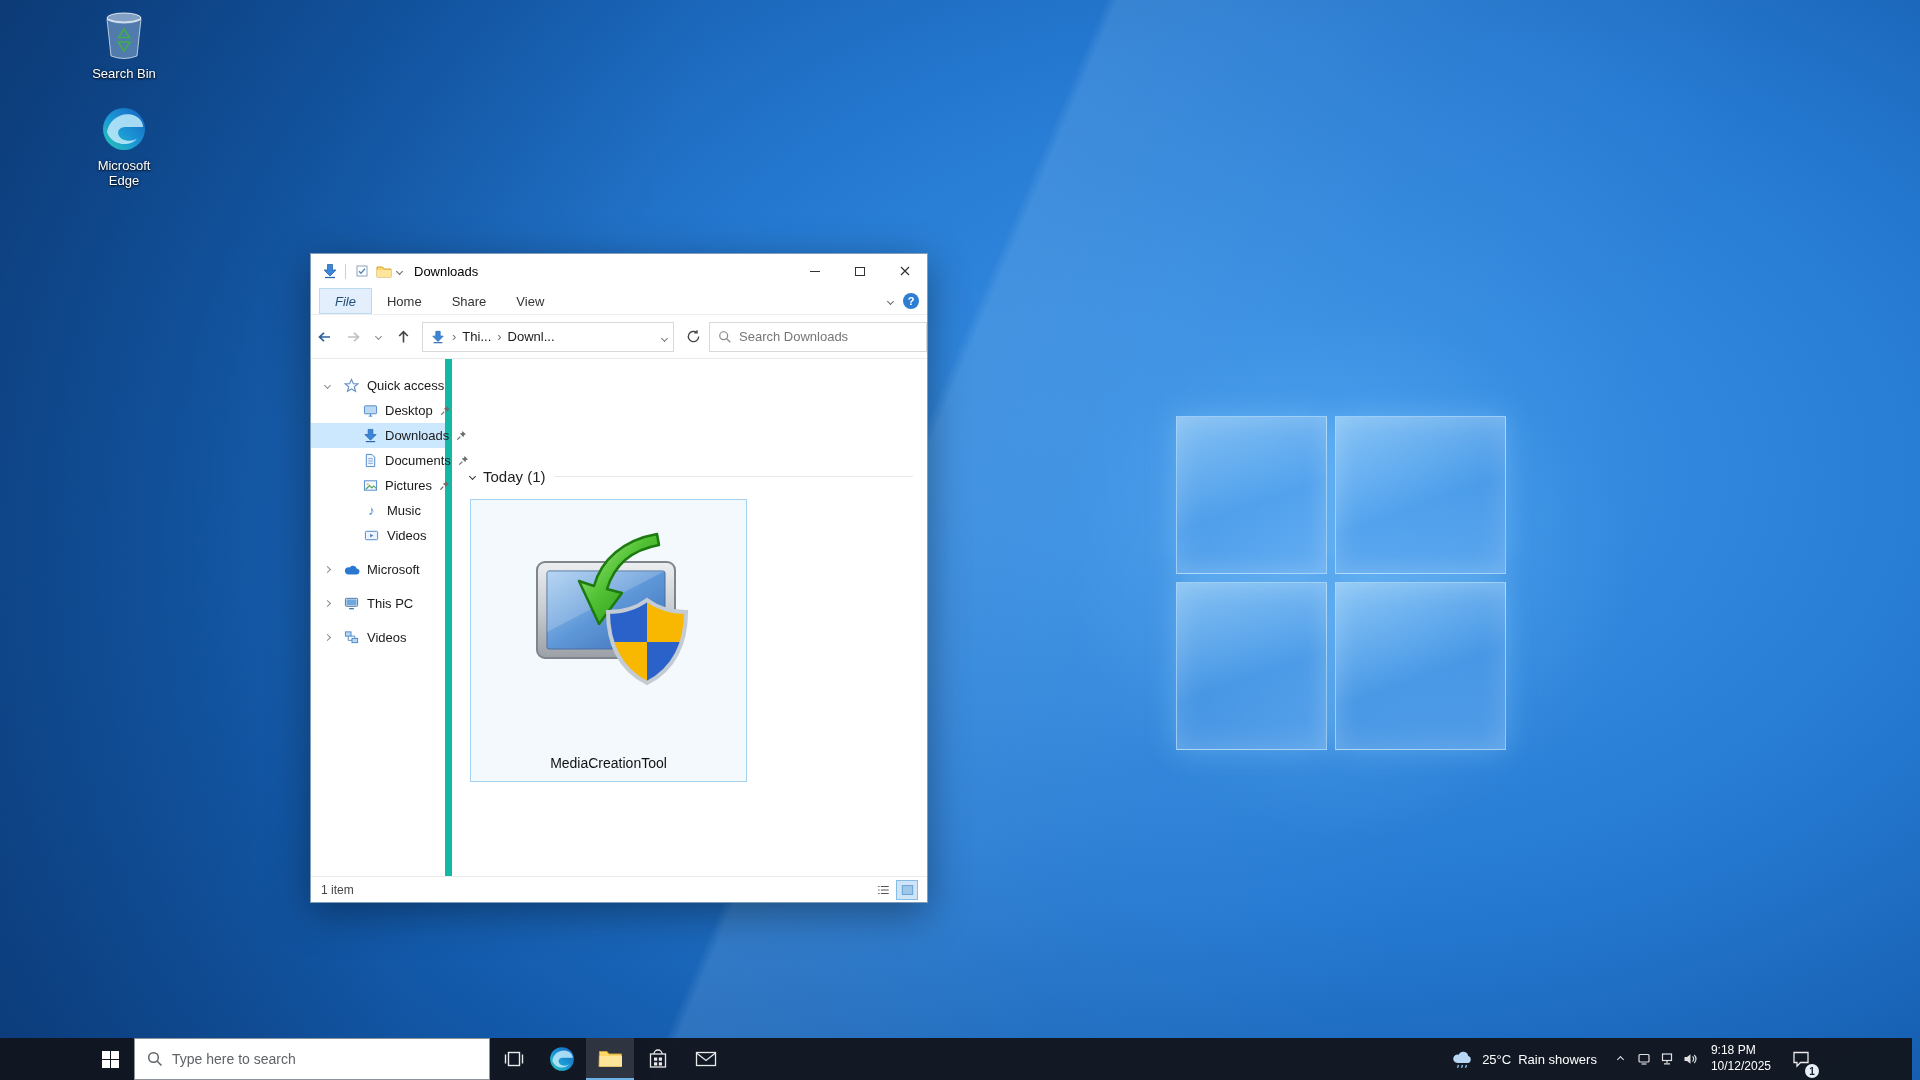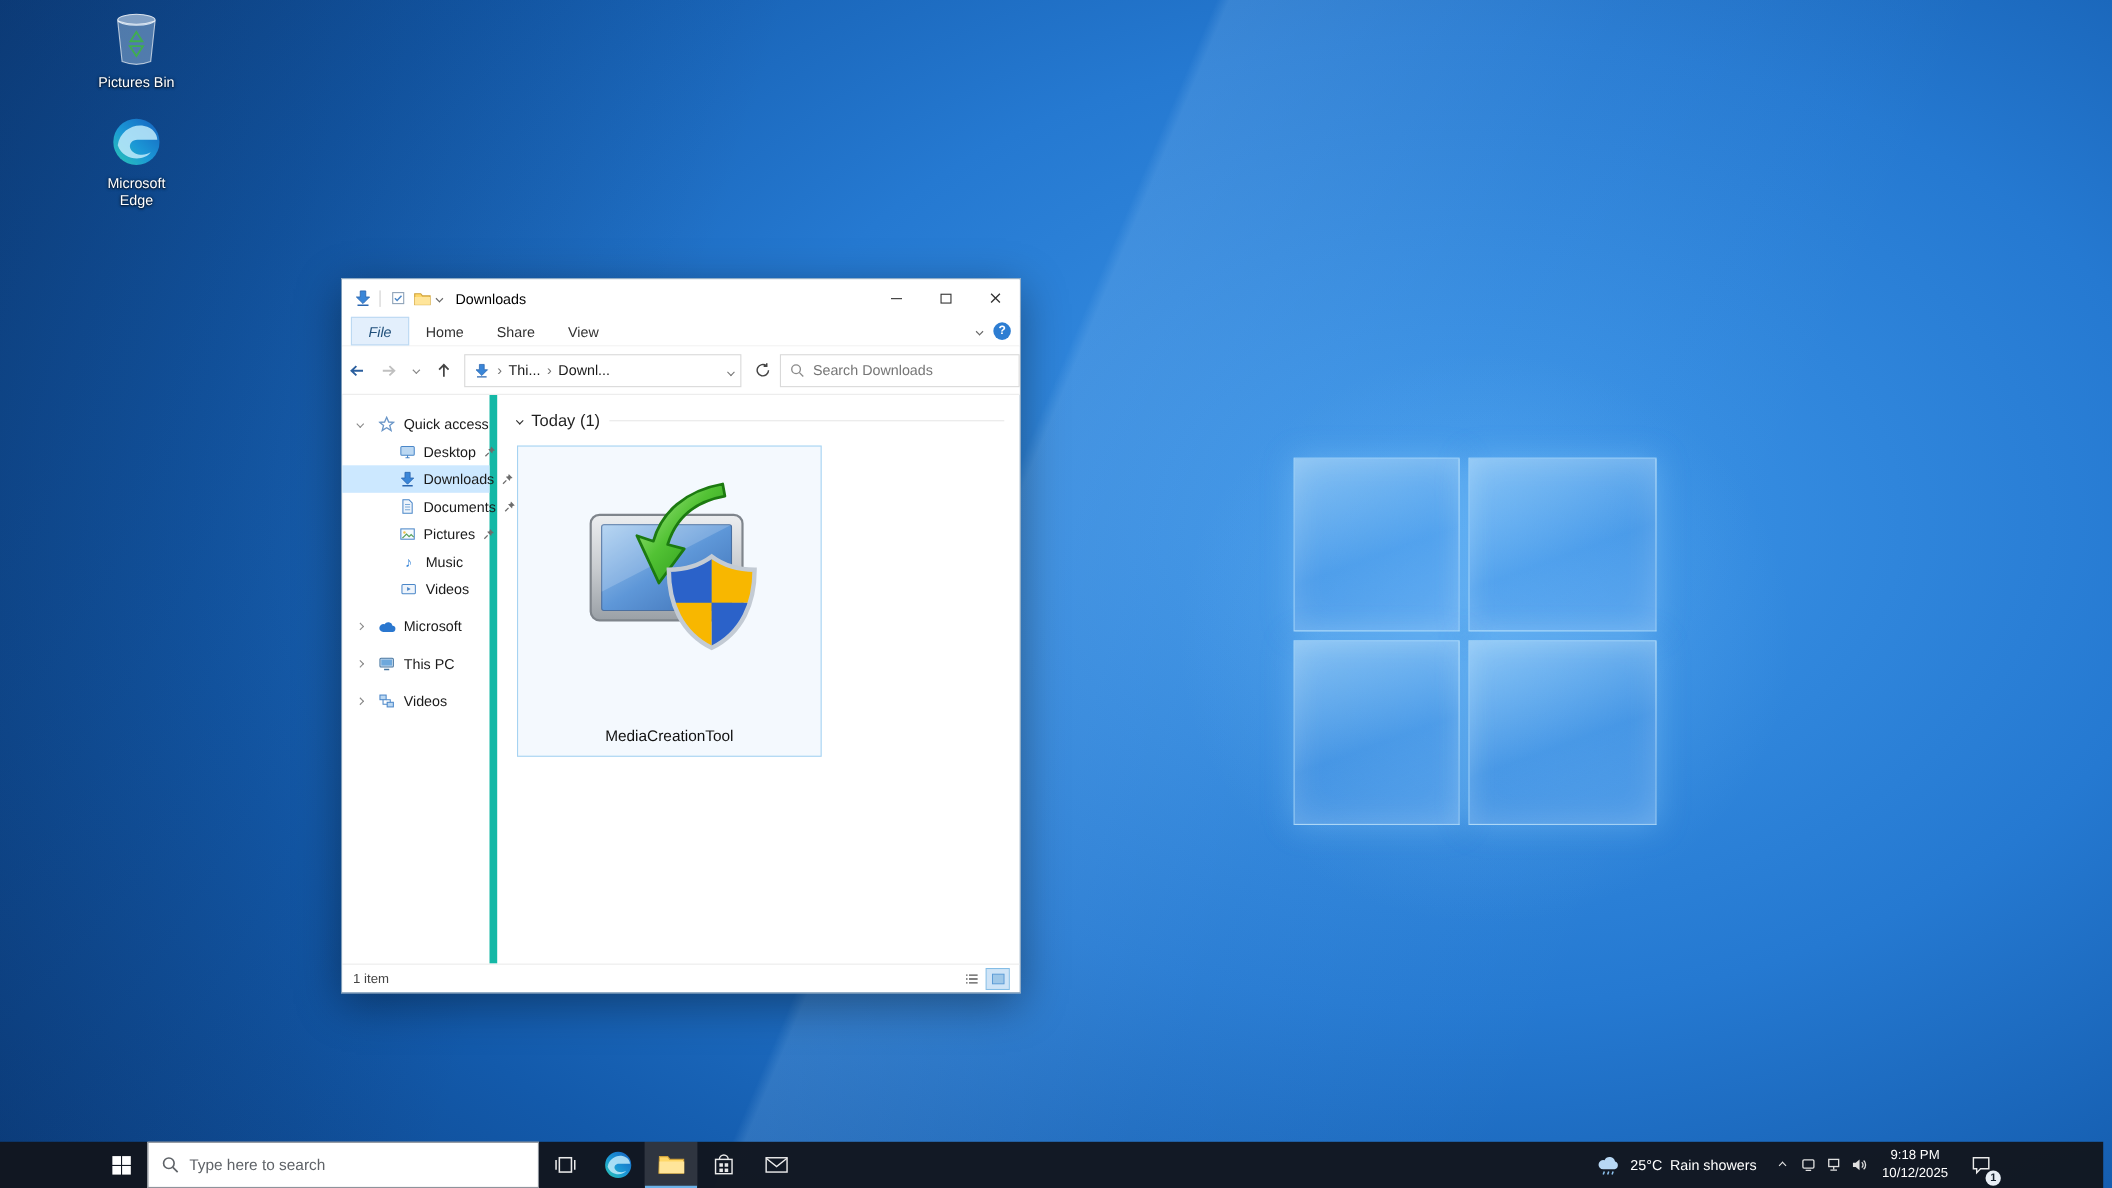--- a/index.html
+++ b/index.html
@@ -76,21 +76,21 @@
   .win-body { flex:1; display:flex; overflow:hidden; }
   .sidebar { width:141px; padding-top:14px; border-right:7px solid #14b8a6; position:relative; }
   .nav-item { height:25px; display:flex; align-items:center; gap:7px; padding-left:52px;
     position:relative; color:#1a1a1a; }
   .nav-item .expand { position:absolute; left:14px; color:#8a8a8a; }
   .nav-item.qa { padding-left:32px; }
   .nav-item.root { padding-left:32px; margin-top:9px; }
   .nav-item.selected { background:#cce8ff; }
   .pin { margin-left:auto; margin-right:9px; display:inline-flex; }
 
-  .content { flex:1; padding:10px 14px 0 18px; display:flex; flex-direction:column; }
+  .content { flex:1; padding:10px 14px 0 18px; display:flex; flex-direction:column;justify-content:center; }
   .group-header { display:flex; align-items:center; gap:8px; height:26px; color:#1f1f1f;
     font-size:15px; }
   .group-rule { flex:1; height:1px; background:#e8e8e8; }
   .tile { margin-top:10px; width:277px; height:283px; border:1px solid #a6d3f2;
     background:#f4f9fe; display:flex; flex-direction:column; align-items:center; }
   .tile-icon { margin-top:10px; }
   .tile-label { margin-top:auto; margin-bottom:10px; font-size:14px; color:#111; }
 
   .statusbar { height:26px; border-top:1px solid #ebebeb; display:flex; align-items:center;
     padding:0 10px; font-size:12px; color:#444; }
@@ -104,21 +104,21 @@
   .tb-left { display:flex; align-items:stretch; margin-left:86px; }
   .tb-btn { width:48px; display:flex; align-items:center; justify-content:center; }
   .tb-btn.active { background:rgba(255,255,255,0.13); box-shadow:inset 0 -2px 0 #6cb2e8; }
   .tb-search { width:356px; background:#fff; border:1px solid #8d939b; display:flex;
     align-items:center; gap:9px; padding:0 12px; color:#3c4043; font-size:14px; }
   .tb-search input::placeholder { color:#5f6368; }
   .tb-right { margin-left:auto; display:flex; align-items:center; padding-right:90px; }
   .weather { display:flex; align-items:center; gap:7px; padding:0 12px; font-size:13px; color:#fff; }
   .tray-chev { width:24px; display:flex; justify-content:center; color:#e6e6e6; }
   .tray-icon { width:23px; display:flex; justify-content:center; align-items:center; }
-  .clock { text-align:center; font-size:12px; line-height:1.3; color:#fff; padding:0 9px; }
+  .clock { text-align:left; font-size:12px; line-height:1.3; color:#fff; padding:0 9px; }
   .action-center { width:42px; height:42px; display:flex; align-items:center; justify-content:center;
     position:relative; }
   .ac-badge { position:absolute; right:3px; bottom:2px; min-width:14px; height:14px;
     border-radius:7px; background:#e8eef5; color:#16202c; font-size:10px; font-weight:bold;
     display:flex; align-items:center; justify-content:center; padding:0 3px; }
 </style>
 </head>
 <body>
 
 <svg width="0" height="0" style="position:absolute">
@@ -157,21 +157,21 @@
 
   <div class="desktop-icon" style="left:82px;top:10px">
     <span>
       <svg width="46" height="50" viewBox="0 0 46 50">
         <ellipse cx="23" cy="8" rx="17" ry="5" fill="rgba(225,238,252,0.55)" stroke="rgba(255,255,255,0.8)"></ellipse>
         <path d="M6 9 L10 46 Q23 51 36 46 L40 9 Q23 15 6 9 Z" fill="rgba(205,228,248,0.35)" stroke="rgba(255,255,255,0.65)"></path>
         <path d="M23 19 l5.5 8.5 h-11 Z" fill="none" stroke="#3fae4f" stroke-width="1.6"></path>
         <path d="M17 32 h12 l-6 9 Z" fill="none" stroke="#3fae4f" stroke-width="1.6"></path>
       </svg>
     </span>
-    <div class="di-label">Pictures Bin</div>
+    <div class="di-label">Search Bin</div>
   </div>
 
   <div class="desktop-icon" style="left:82px;top:106px">
     <span>
       <svg width="46" height="46" viewBox="0 0 46 46">
         <circle cx="23" cy="23" r="21" fill="url(#gEdge)"></circle>
         <path d="M6 26 C8 13 20 6.5 30 8.5 C38 10 42 16 42 21 L24 21 C19 21 16 25 17.5 29 C20 35 30 36.5 36 32.5 C30 41 11 40.5 6 26 Z" fill="#bfeafa" opacity="0.85"></path>
       </svg>
     </span>
     <div class="di-label">Microsoft Edge</div>

